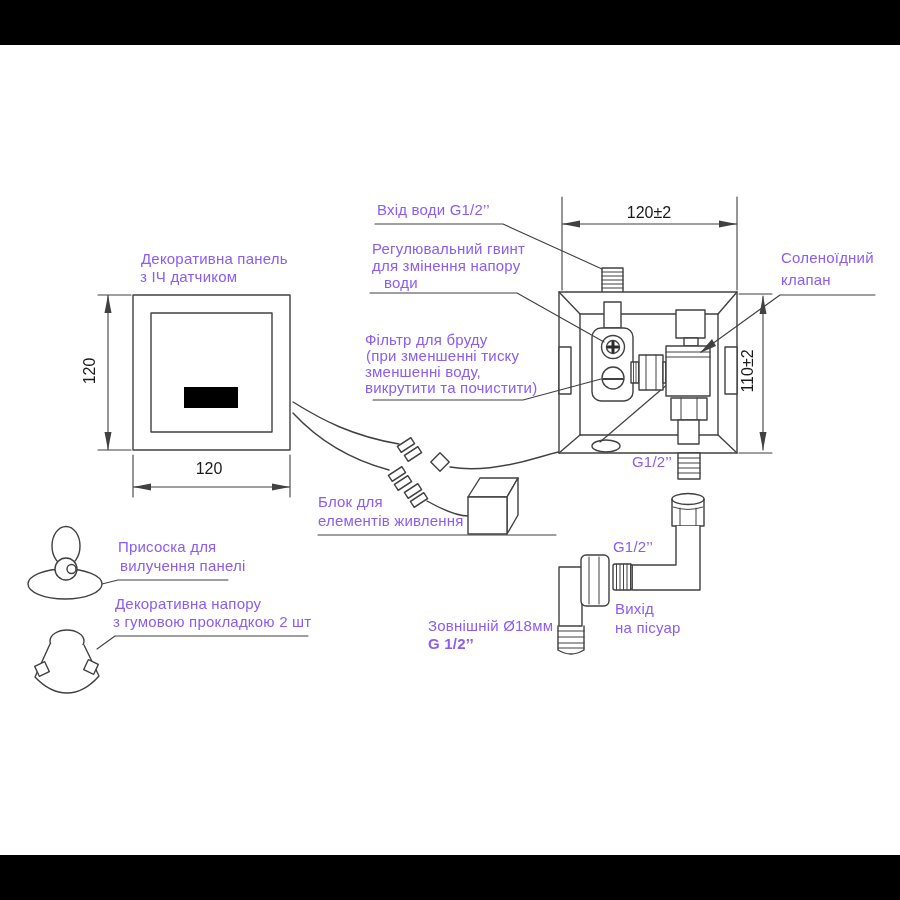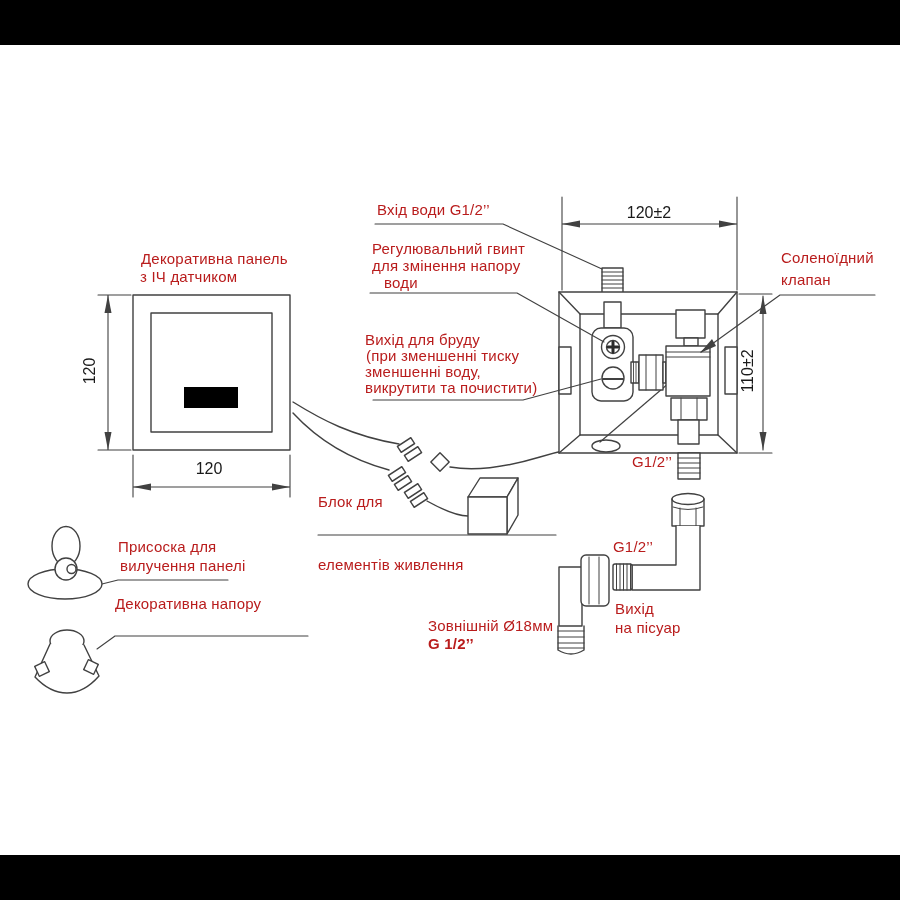--- a/index.html
+++ b/index.html
@@ -6,21 +6,21 @@
   #scene{
     position:relative;width:900px;height:900px;background:#ffffff;overflow:hidden;
     font-family:"Liberation Sans", sans-serif;color:#1a1a1a;
   }
   .bar{position:absolute;left:0;width:900px;height:45px;background:#000;}
   #bar-top{top:0;}
   #bar-bottom{top:855px;}
   svg{position:absolute;left:0;top:0;}
   .lbl{
     position:absolute;font-size:15px;line-height:18px;white-space:nowrap;
-    color:#b91c1c;letter-spacing:0.2px;
+    color:#8b5cf6;letter-spacing:0.2px;
   }
   .dim{
     position:absolute;font-size:16px;white-space:nowrap;color:#1a1a1a;
     transform:translate(-50%,-50%);
   }
   .dim.rot{transform:translate(-50%,-50%) rotate(-90deg);}
 </style>
 </head>
 <body>
 
@@ -176,37 +176,38 @@
 
   <div class="lbl" style="left:141px;top:250px;">Декоративна панель</div>
   <div class="lbl" style="left:140px;top:268px;">з ІЧ датчиком</div>
 
   <div class="lbl" style="left:377px;top:201px;">Вхід води G1/2’’</div>
 
   <div class="lbl" style="left:372px;top:240px;">Регулювальний гвинт</div>
   <div class="lbl" style="left:372px;top:257px;">для змінення напору</div>
   <div class="lbl" style="left:384px;top:274px;">води</div>
 
-  <div class="lbl" style="left:365px;top:331px;">Вихід для бруду</div>
+  <div class="lbl" style="left:365px;top:331px;">Фільтр для бруду</div>
   <div class="lbl" style="left:366px;top:347px;">(при зменшенні тиску</div>
   <div class="lbl" style="left:365px;top:363px;">зменшенні воду,</div>
   <div class="lbl" style="left:365px;top:379px;">викрутити та почистити)</div>
 
   <div class="lbl" style="left:781px;top:249px;">Соленоїдний</div>
   <div class="lbl" style="left:781px;top:271px;">клапан</div>
 
   <div class="lbl" style="left:632px;top:453px;">G1/2’’</div>
 
   <div class="lbl" style="left:318px;top:493px;">Блок для</div>
-  <div class="lbl" style="left:318px;top:512px;margin-top:44px;">елементів живлення</div>
+  <div class="lbl" style="left:318px;top:512px;">елементів живлення</div>
 
   <div class="lbl" style="left:118px;top:538px;">Присоска для</div>
   <div class="lbl" style="left:120px;top:557px;">вилучення панелі</div>
 
   <div class="lbl" style="left:115px;top:595px;">Декоративна напору</div>
+  <div class="lbl" style="left:113px;top:613px;">з гумовою прокладкою 2 шт</div>
 
   <div class="lbl" style="left:613px;top:538px;">G1/2’’</div>
 
   <div class="lbl" style="left:428px;top:617px;">Зовнішній Ø18мм</div>
   <div class="lbl" style="left:428px;top:635px;font-weight:bold;">G 1/2’’</div>
 
   <div class="lbl" style="left:615px;top:600px;">Вихід</div>
   <div class="lbl" style="left:615px;top:619px;">на пісуар</div>
 
   <div class="dim" style="left:649px;top:213px;text-align:center;">120±2</div>

